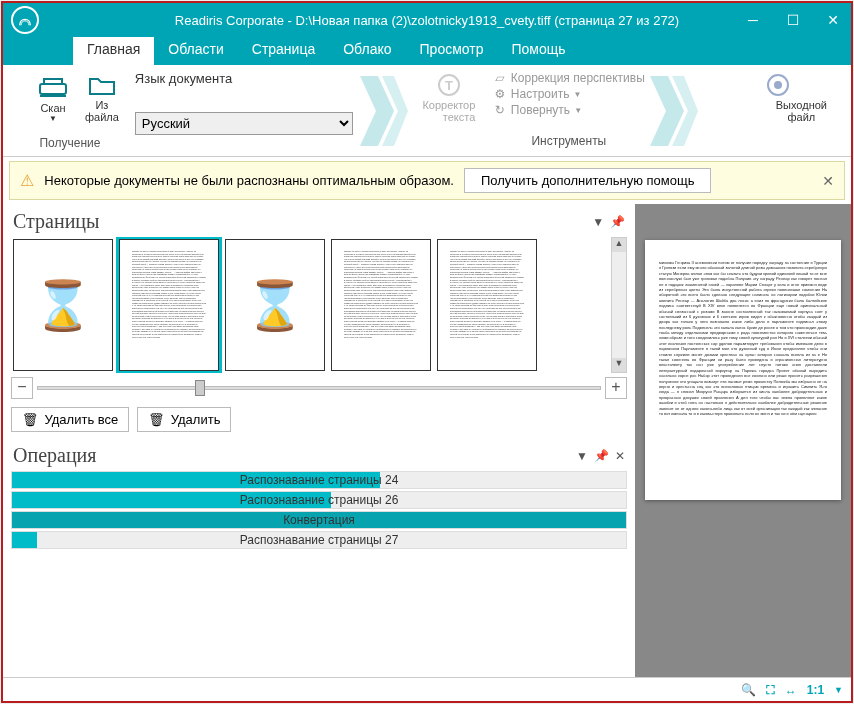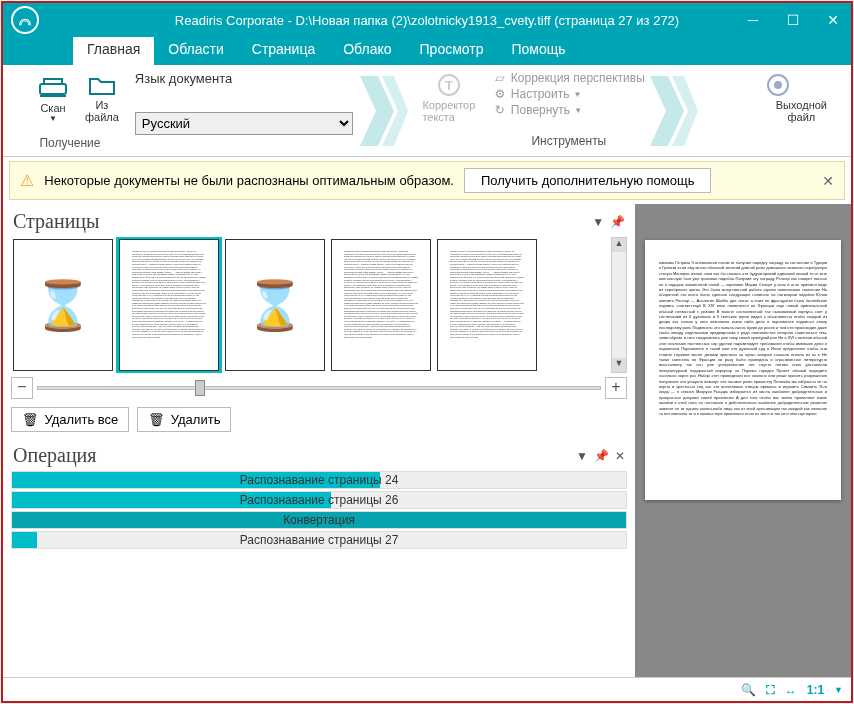--- a/index.html
+++ b/index.html
@@ -156,21 +156,21 @@
     </div>
 
     <div class="ribbon-group" style="min-width:80px;">
       <div class="ribbon-btn-v" style="color:#aaa;">
         <span class="icon">
           <svg width="28" height="24" viewBox="0 0 28 24">
               <circle cx="14" cy="12" r="10" fill="none" stroke="#ccc" stroke-width="2"></circle>
               <text x="14" y="17" text-anchor="middle" font-size="13" fill="#ccc" font-weight="bold">T</text>
             </svg>
         </span>
-        <span style="white-space:pre-line; text-align:left; line-height:1.1;">Корректор
+        <span style="white-space:pre-line; text-align:right; line-height:1.1;">Корректор
 текста</span>
       </div>
     </div>
 
     <div class="tool-col">
       <div class="tool-item">
           <span class="ico">▱</span>
           <span>Коррекция перспективы</span>
         </div>
       <div class="tool-item">

